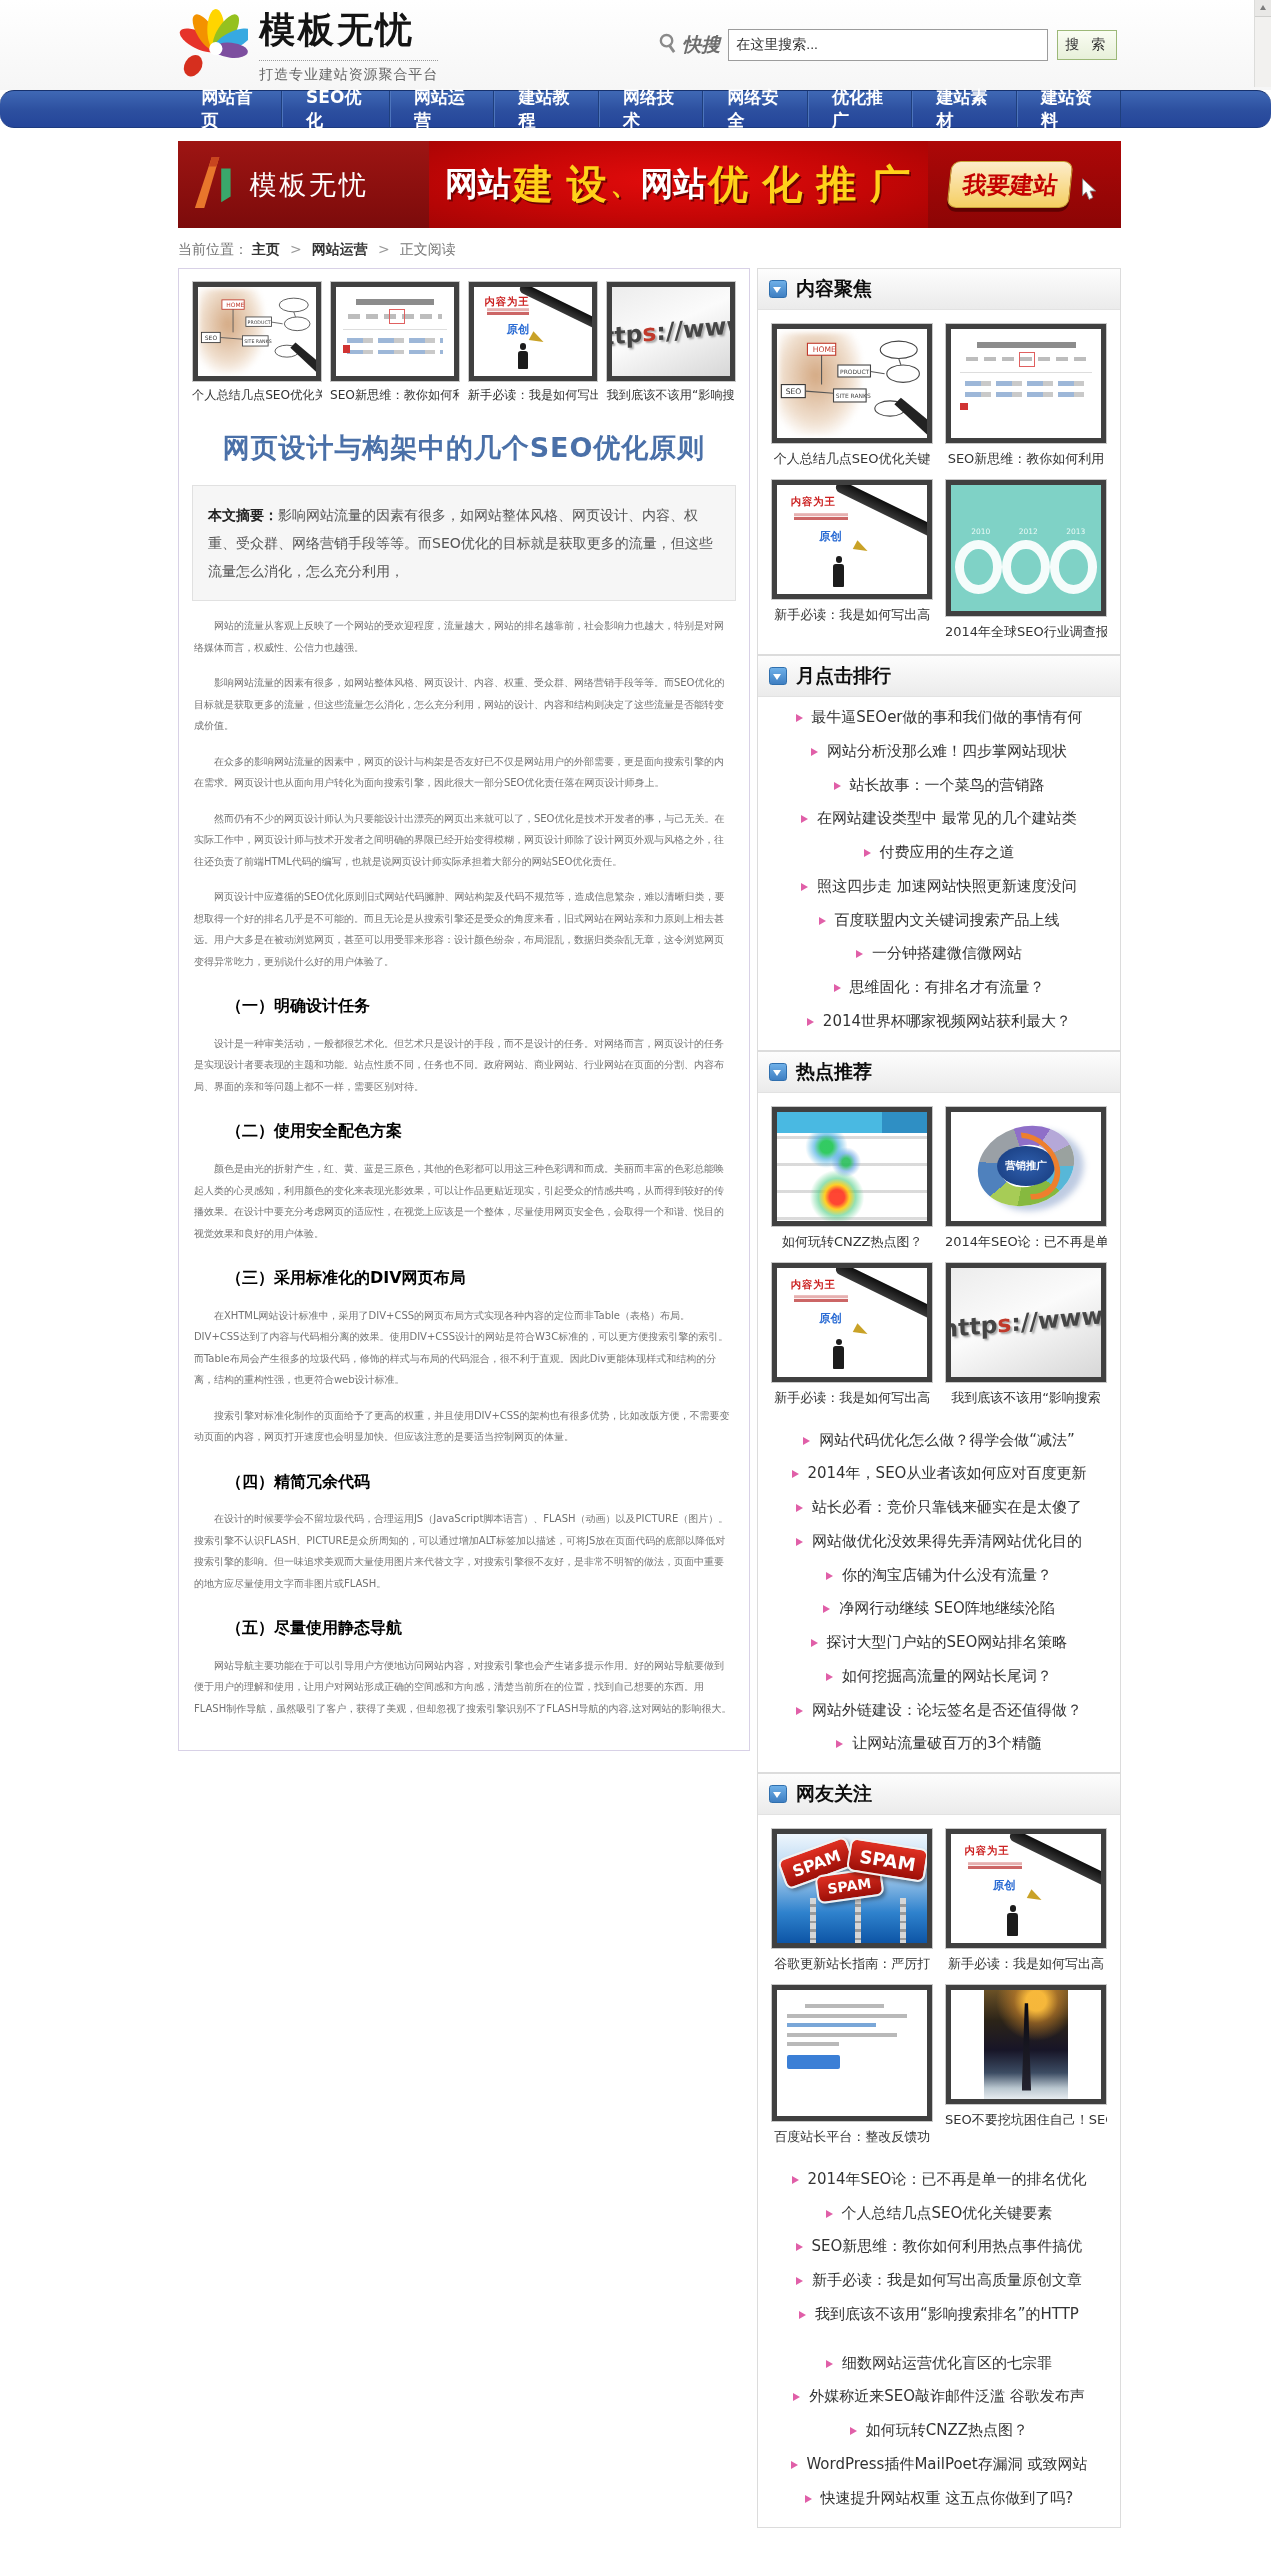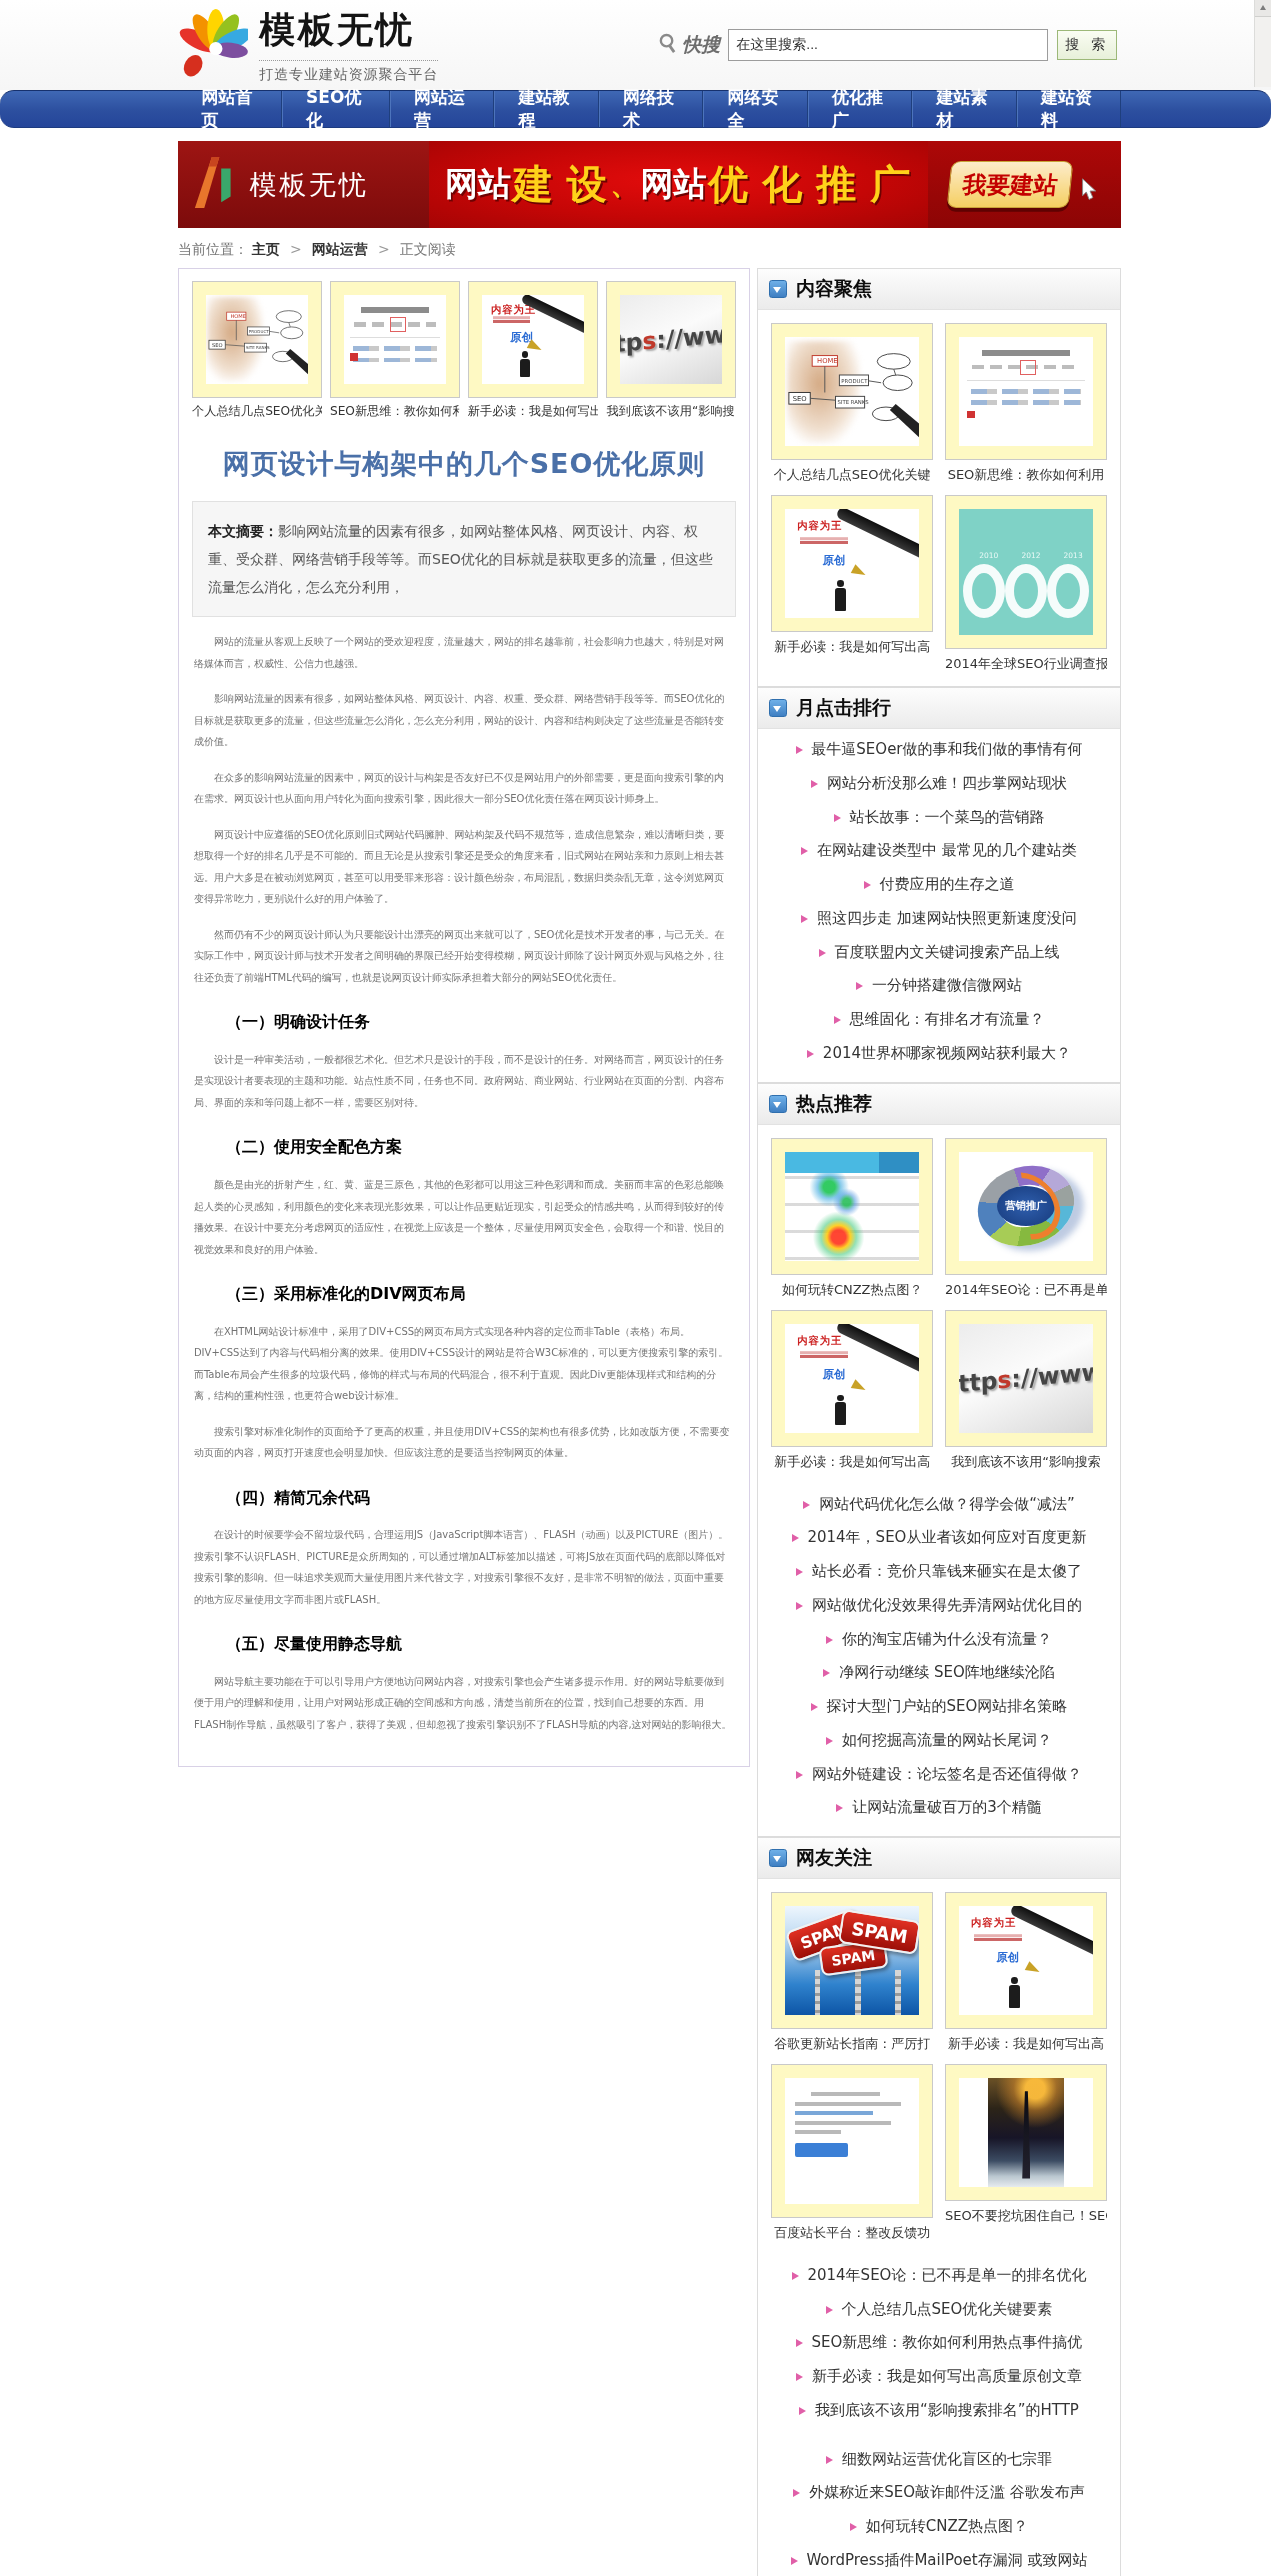--- a/index.html
+++ b/index.html
@@ -48,21 +48,21 @@
 
   
   .main{display:flex;align-items:flex-start;}
   .col-l{width:572px;}
   .col-r{width:364px;margin-left:7.5px;}
 
   
   .artbox{border:0.9px solid #d8d1e6;background:#fff;padding:11.3px 13px 17px;}
   .thumbs{display:flex;justify-content:space-between;}
   .thumb{background:#fff;}
-  .thumb .frame{border:0.9px solid #c9c9c9;padding:13px;background:#fef9c3;}
+  .thumb .frame{border:0.9px solid #c9c9c9;padding:5px;background:#404040;}
   .at{width:130px;}
   .at .ph{height:89px;}
   .cap{margin-top:5.7px;font-size:12.2px;color:#333;text-align:center;white-space:nowrap;overflow:hidden;}
   .art-title{font-size:27px;color:#4a70a8;font-weight:bold;text-align:center;letter-spacing:0.9px;margin:26px 3.8px 19px;}
   .summary{border:0.9px solid #e1e1e1;background:#f6f6f6;padding:15px 15px;font-size:14px;line-height:2.0;color:#555;}
   .summary b{color:#222;}
   .blk{font-size:10px;color:#737373;line-height:2.15;text-indent:2em;margin:14px 1.9px;}
   .hd{font-weight:bold;font-size:16px;color:#000;margin:21px 1.9px 3.8px;line-height:1.6;}
 
   
@@ -316,22 +316,22 @@
         <div class="art-title">网页设计与构架中的几个SEO优化原则</div>
 
         <div class="summary">
           <b>本文摘要：</b><span>影响网站流量的因素有很多，如网站整体风格、网页设计、内容、权重、受众群、网络营销手段等等。而SEO优化的目标就是获取更多的流量，但这些流量怎么消化，怎么充分利用，</span>
         </div>
 
         <div>
           <p class="blk">网站的流量从客观上反映了一个网站的受欢迎程度，流量越大，网站的排名越靠前，社会影响力也越大，特别是对网络媒体而言，权威性、公信力也越强。</p>
           <p class="blk">影响网站流量的因素有很多，如网站整体风格、网页设计、内容、权重、受众群、网络营销手段等等。而SEO优化的目标就是获取更多的流量，但这些流量怎么消化，怎么充分利用，网站的设计、内容和结构则决定了这些流量是否能转变成价值。</p>
           <p class="blk">在众多的影响网站流量的因素中，网页的设计与构架是否友好已不仅是网站用户的外部需要，更是面向搜索引擎的内在需求。网页设计也从面向用户转化为面向搜索引擎，因此很大一部分SEO优化责任落在网页设计师身上。</p>
+          <p class="blk">然而仍有不少的网页设计师认为只要能设计出漂亮的网页出来就可以了，SEO优化是技术开发者的事，与己无关。在实际工作中，网页设计师与技术开发者之间明确的界限已经开始变得模糊，网页设计师除了设计网页外观与风格之外，往往还负责了前端HTML代码的编写，也就是说网页设计师实际承担着大部分的网站SEO优化责任。</p>
           <p class="blk">网页设计中应遵循的SEO优化原则旧式网站代码臃肿、网站构架及代码不规范等，造成信息繁杂，难以清晰归类，要想取得一个好的排名几乎是不可能的。而且无论是从搜索引擎还是受众的角度来看，旧式网站在网站亲和力原则上相去甚远。用户大多是在被动浏览网页，甚至可以用受罪来形容：设计颜色纷杂，布局混乱，数据归类杂乱无章，这令浏览网页变得异常吃力，更别说什么好的用户体验了。</p>
-          <p class="blk">然而仍有不少的网页设计师认为只要能设计出漂亮的网页出来就可以了，SEO优化是技术开发者的事，与己无关。在实际工作中，网页设计师与技术开发者之间明确的界限已经开始变得模糊，网页设计师除了设计网页外观与风格之外，往往还负责了前端HTML代码的编写，也就是说网页设计师实际承担着大部分的网站SEO优化责任。</p>
           <p class="blk hd">（一）明确设计任务</p>
           <p class="blk">设计是一种审美活动，一般都很艺术化。但艺术只是设计的手段，而不是设计的任务。对网络而言，网页设计的任务是实现设计者要表现的主题和功能。站点性质不同，任务也不同。政府网站、商业网站、行业网站在页面的分割、内容布局、界面的亲和等问题上都不一样，需要区别对待。</p>
           <p class="blk hd">（二）使用安全配色方案</p>
           <p class="blk">颜色是由光的折射产生，红、黄、蓝是三原色，其他的色彩都可以用这三种色彩调和而成。美丽而丰富的色彩总能唤起人类的心灵感知，利用颜色的变化来表现光影效果，可以让作品更贴近现实，引起受众的情感共鸣，从而得到较好的传播效果。在设计中要充分考虑网页的适应性，在视觉上应该是一个整体，尽量使用网页安全色，会取得一个和谐、悦目的视觉效果和良好的用户体验。</p>
           <p class="blk hd">（三）采用标准化的DIV网页布局</p>
           <p class="blk">在XHTML网站设计标准中，采用了DIV+CSS的网页布局方式实现各种内容的定位而非Table（表格）布局。DIV+CSS达到了内容与代码相分离的效果。使用DIV+CSS设计的网站是符合W3C标准的，可以更方便搜索引擎的索引。而Table布局会产生很多的垃圾代码，修饰的样式与布局的代码混合，很不利于直观。因此Div更能体现样式和结构的分离，结构的重构性强，也更符合web设计标准。</p>
           <p class="blk">搜索引擎对标准化制作的页面给予了更高的权重，并且使用DIV+CSS的架构也有很多优势，比如改版方便，不需要变动页面的内容，网页打开速度也会明显加快。但应该注意的是要适当控制网页的体量。</p>
           <p class="blk hd">（四）精简冗余代码</p>
           <p class="blk">在设计的时候要学会不留垃圾代码，合理运用JS（JavaScript脚本语言）、FLASH（动画）以及PICTURE（图片）。搜索引擎不认识FLASH、PICTURE是众所周知的，可以通过增加ALT标签加以描述，可将JS放在页面代码的底部以降低对搜索引擎的影响。但一味追求美观而大量使用图片来代替文字，对搜索引擎很不友好，是非常不明智的做法，页面中重要的地方应尽量使用文字而非图片或FLASH。</p>
           <p class="blk hd">（五）尽量使用静态导航</p>

